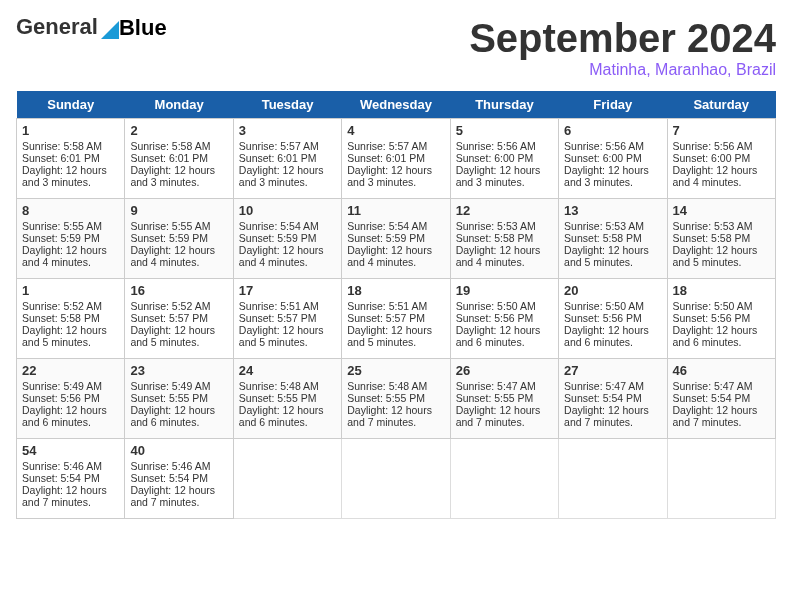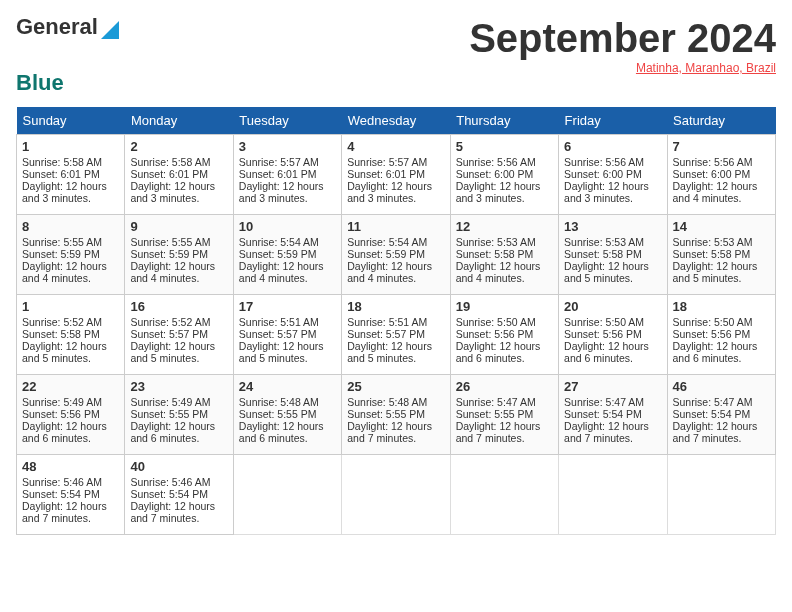--- a/index.html
+++ b/index.html
@@ -11,59 +11,57 @@
       padding: 16px;
     }
     .header-section {
       display: flex;
       justify-content: space-between;
       align-items: flex-start;
       margin-bottom: 12px;
     }
     .logo {
       display: flex;
-      flex-direction: column;
+      flex-direction: row;
       align-items: flex-start;
-      gap: 32px;
     }
     .logo-text {
       font-size: 22px;
       font-weight: bold;
       color: #333;
       line-height: 1;
     }
     .logo-row {
       display: flex;
       align-items: flex-end;
     }
     .title-section {
       text-align: right;
     }
     .month-title {
       font-size: 40px;
       font-weight: bold;
       color: #333;
     }
     .location {
-      font-size: 12px;
-      color: #ef4444;
-      text-decoration: underline;
+      font-size: 16px;
+      color: #8b5cf6;
     }
     table {
       width: 100%;
       border-collapse: collapse;
       table-layout: fixed;
     }
     th {
       background-color: #1a5fa8;
       color: #fff;
-      text-align: left;
+      text-align: center;
       padding: 6px 6px;
       font-size: 13px;
-      font-weight: normal;
+      font-weight: bold;
     }
     td {
       border: 1px solid #ccc;
       vertical-align: top;
       padding: 4px 5px;
       font-size: 10.5px;
       color: #333;
       height: 80px;
     }
     .day-num {
@@ -84,21 +82,21 @@
 
 <div class="header-section">
   <div class="logo">
     <div class="logo-row">
       <span class="logo-text">
         <span style="color:#333;">General</span><svg width="20" height="22" viewBox="0 0 20 22" style="vertical-align:middle;margin-left:1px;">
             <polygon points="2,22 20,4 20,22" fill="#1a9ad7"></polygon>
           </svg>
       </span>
     </div>
-    <div style="font-size:22px;font-weight:bold;color:#0f766e;line-height:1.1;">Blue</div>
+    <div style="font-size:22px;font-weight:bold;color:#000000;line-height:1.1;">Blue</div>
   </div>
   <div class="title-section">
     <div class="month-title">September 2024</div>
     <div class="location">Matinha, Maranhao, Brazil</div>
   </div>
 </div>
 
 <table>
   <thead>
     <tr id="header-row">
@@ -283,21 +281,21 @@
       </td>
         <td>
         <span class="day-num">46</span>
         <span>Sunrise: 5:47 AM</span><br>
         <span>Sunset: 5:54 PM</span><br>
         <span>Daylight: 12 hours and 7 minutes.</span>
       </td>
       </tr>
       <tr>
         <td>
-        <span class="day-num">48</span>
+        <span class="day-num">54</span>
         <span>Sunrise: 5:46 AM</span><br>
         <span>Sunset: 5:54 PM</span><br>
         <span>Daylight: 12 hours and 7 minutes.</span>
       </td>
         <td>
         <span class="day-num">40</span>
         <span>Sunrise: 5:46 AM</span><br>
         <span>Sunset: 5:54 PM</span><br>
         <span>Daylight: 12 hours and 7 minutes.</span>
       </td>

